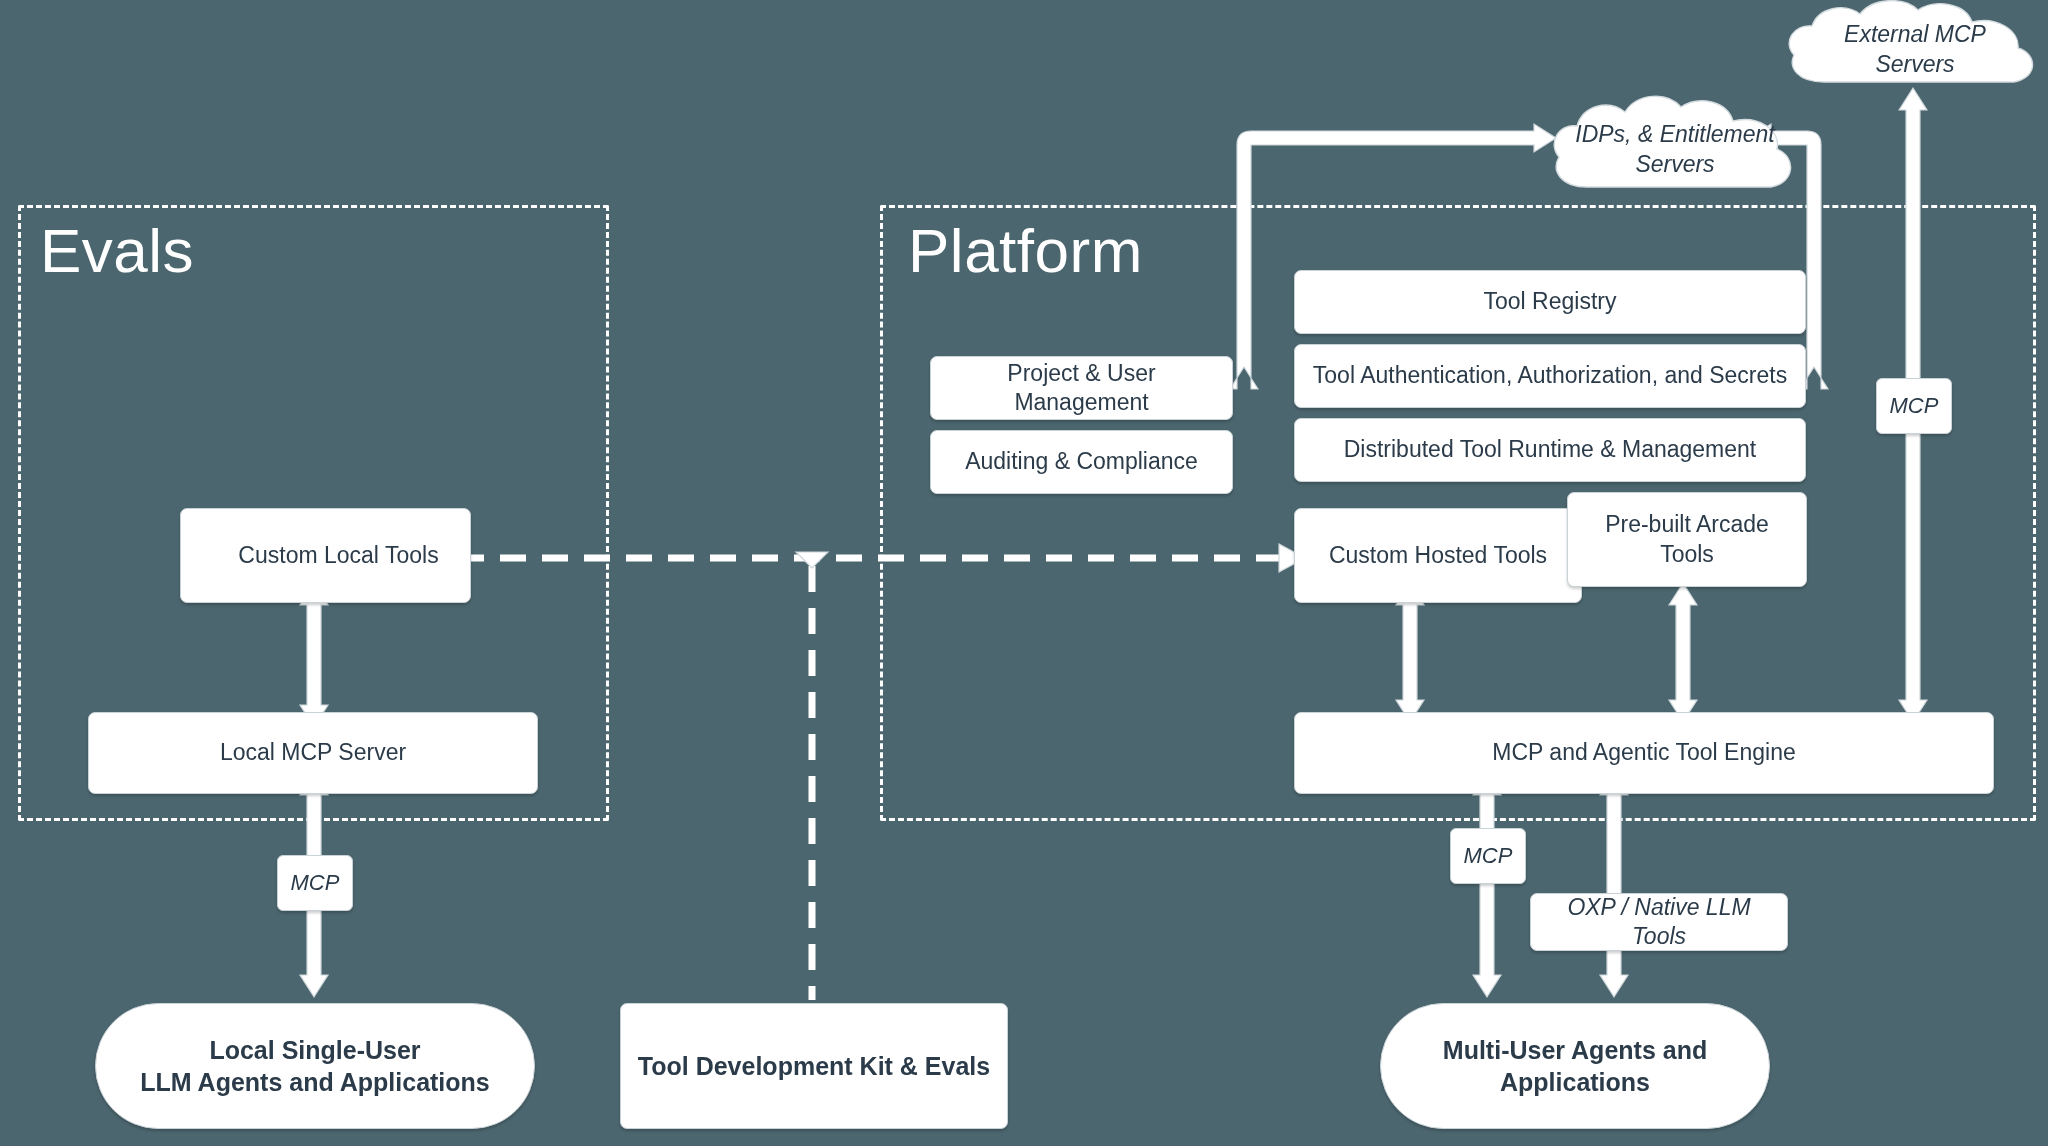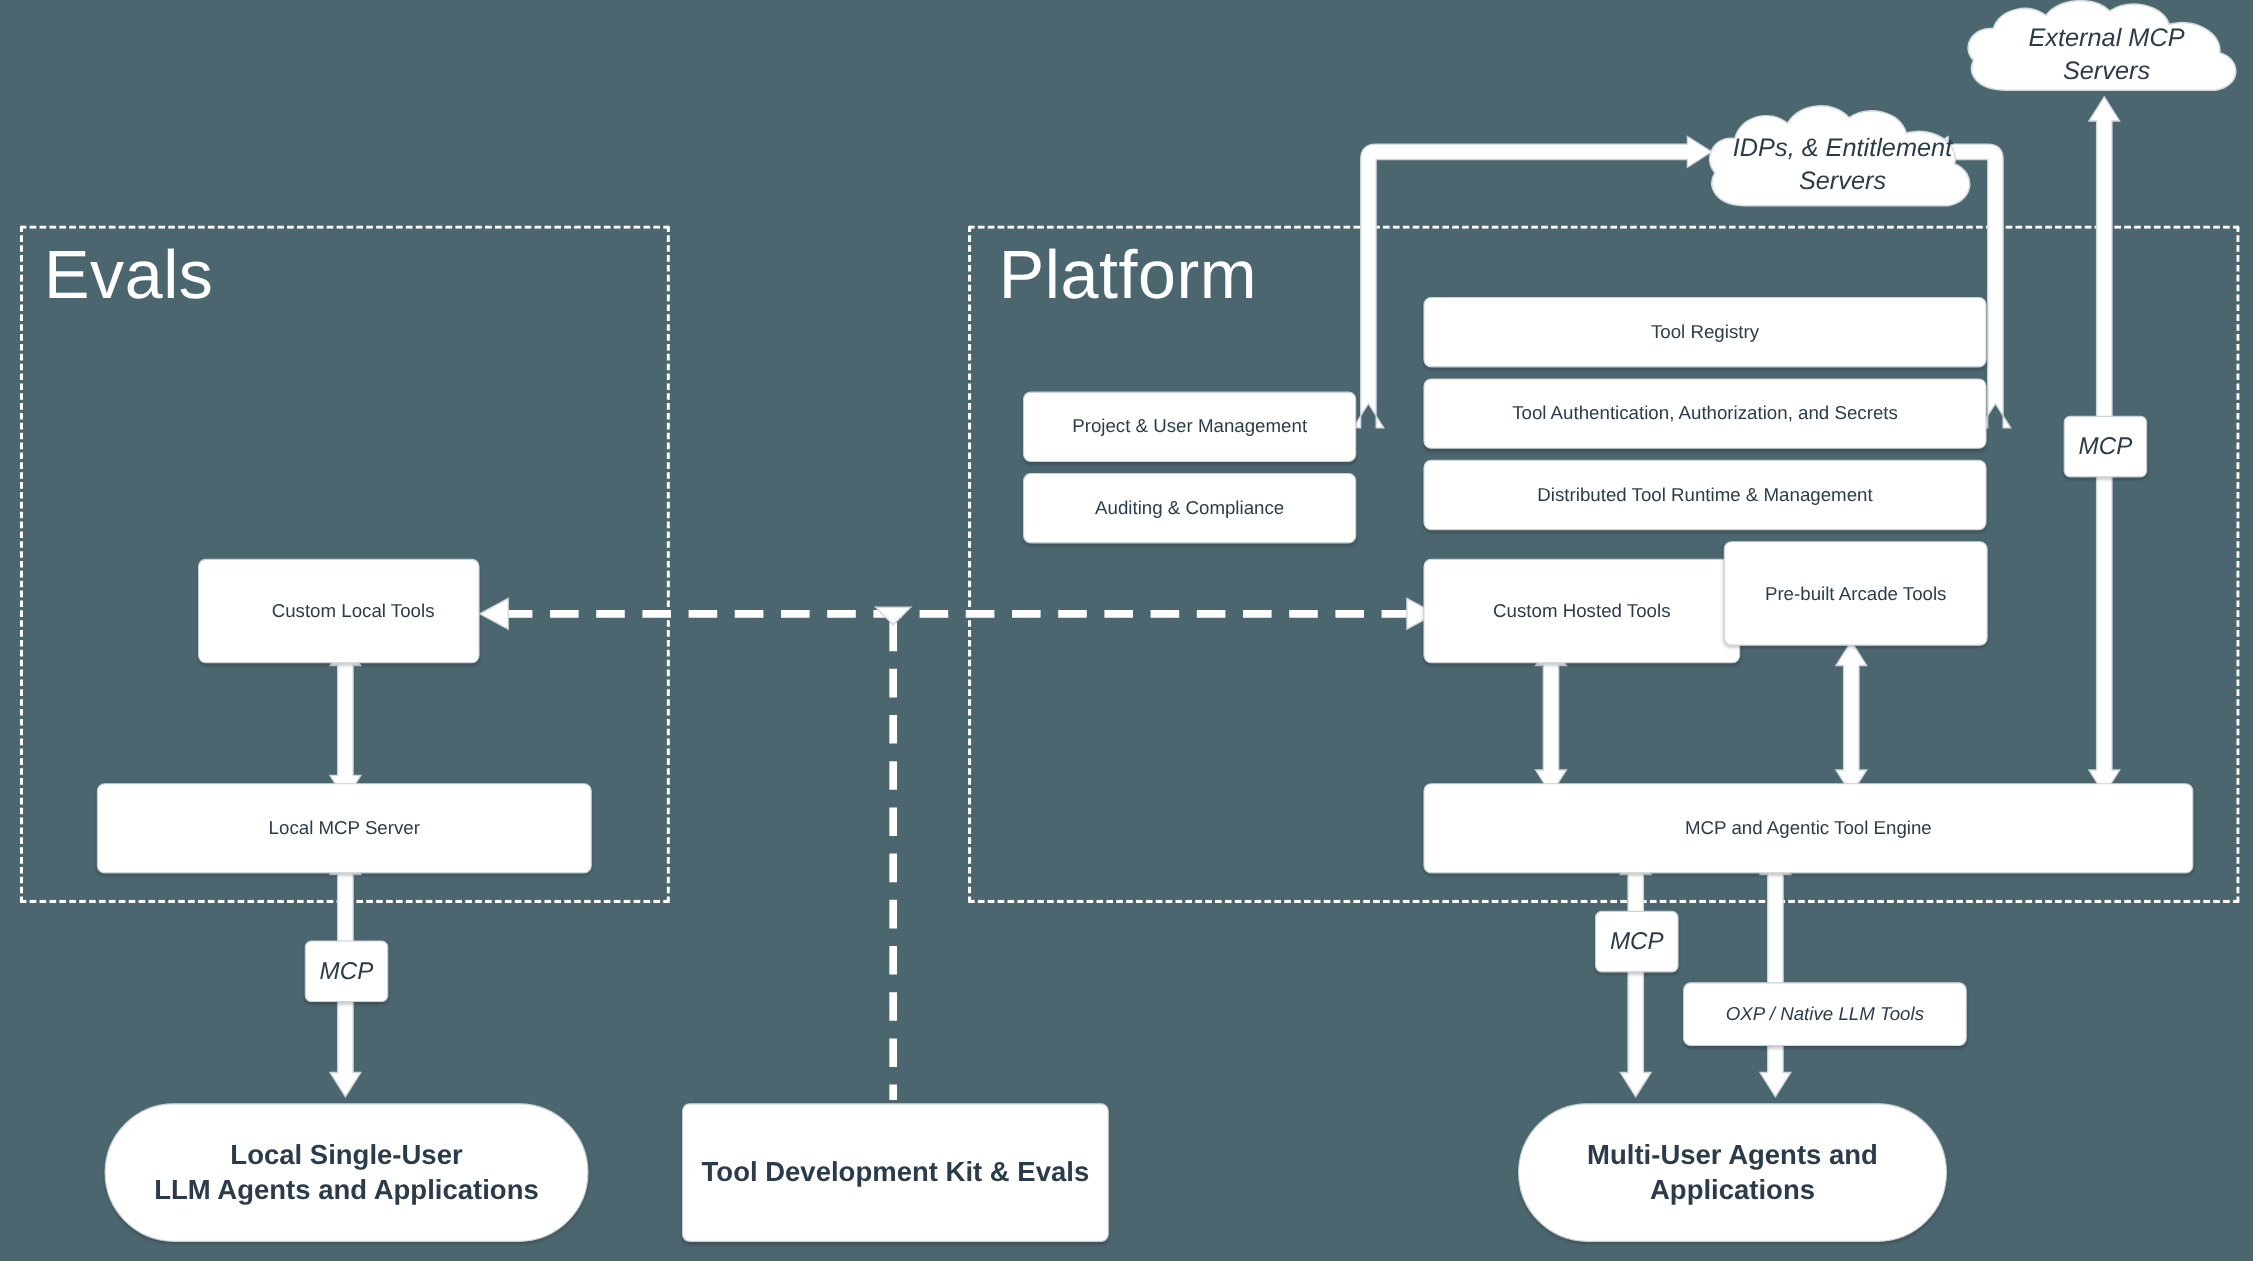--- a/index.html
+++ b/index.html
@@ -17,21 +17,21 @@
     position:absolute;color:#ffffff;font-size:62px;font-weight:400;
     letter-spacing:.5px;line-height:1;white-space:nowrap;
   }
 
   .node{
     position:absolute;background:#ffffff;border:1px solid #c9d2d6;
     border-radius:7px;
     box-shadow:0 2px 3px rgba(0,0,0,.20);
     display:flex;align-items:center;justify-content:center;
     text-align:center;color:#2b3b49;
-    font-size:17px;line-height:1.28;
+    font-size:23px;line-height:1.28;
     box-sizing:border-box;padding:4px 10px;
   }
   .node.bold{font-weight:700;font-size:25px;}
   .node.pill{border-radius:90px;}
   .node.label-chip{font-style:italic;font-size:22px;border-radius:6px;}
   .node.italic{font-style:italic;}
 
   .cloud{
     position:absolute;display:flex;align-items:center;justify-content:center;
     text-align:center;color:#2b3b49;font-size:23px;font-style:italic;
@@ -119,21 +119,21 @@
 
   <div class="cloud" style="left:1545px;top:95px;width:260px;height:110px;align-items:center;">
     <svg class="cloud-svg" viewBox="0 0 260 110" preserveAspectRatio="none">
       <path d="M42,92 C16,92 6,76 14,62 C2,48 14,28 32,31 C38,10 64,4 80,17
                C92,-2 122,-4 136,12 C154,0 182,6 188,26 C212,20 236,34 232,54
                C252,62 250,88 226,92 Z" fill="#ffffff" stroke="#d3dbdf" stroke-width="1.4"></path>
     </svg>
     <span class="cloud-txt">IDPs, &amp; Entitlement Servers</span>
   </div>
 
-  <div class="node" style="left:180px;top:508px;width:256px;height:95px;padding-left:36px;">Custom Local Tools</div>
+  <div class="node" style="left:180px;top:508px;width:291px;height:95px;padding-left:36px;">Custom Local Tools</div>
 
   <div class="node" style="left:88px;top:712px;width:450px;height:82px;">Local MCP Server</div>
 
   <div class="node label-chip" style="left:277px;top:855px;width:76px;height:56px;z-index:4;">MCP</div>
 
   <div class="node" style="left:930px;top:356px;width:303px;height:64px;">Project &amp; User Management</div>
 
   <div class="node" style="left:930px;top:430px;width:303px;height:64px;">Auditing &amp; Compliance</div>
 
   <div class="node" style="left:1294px;top:270px;width:512px;height:64px;">Tool Registry</div>

